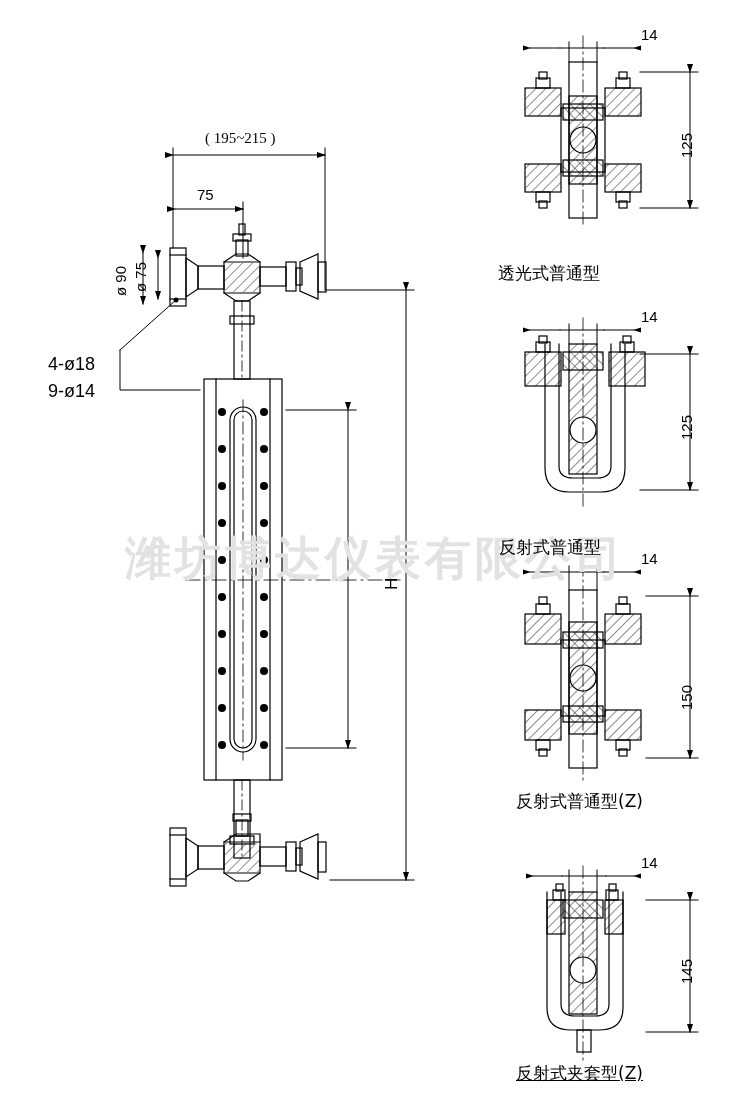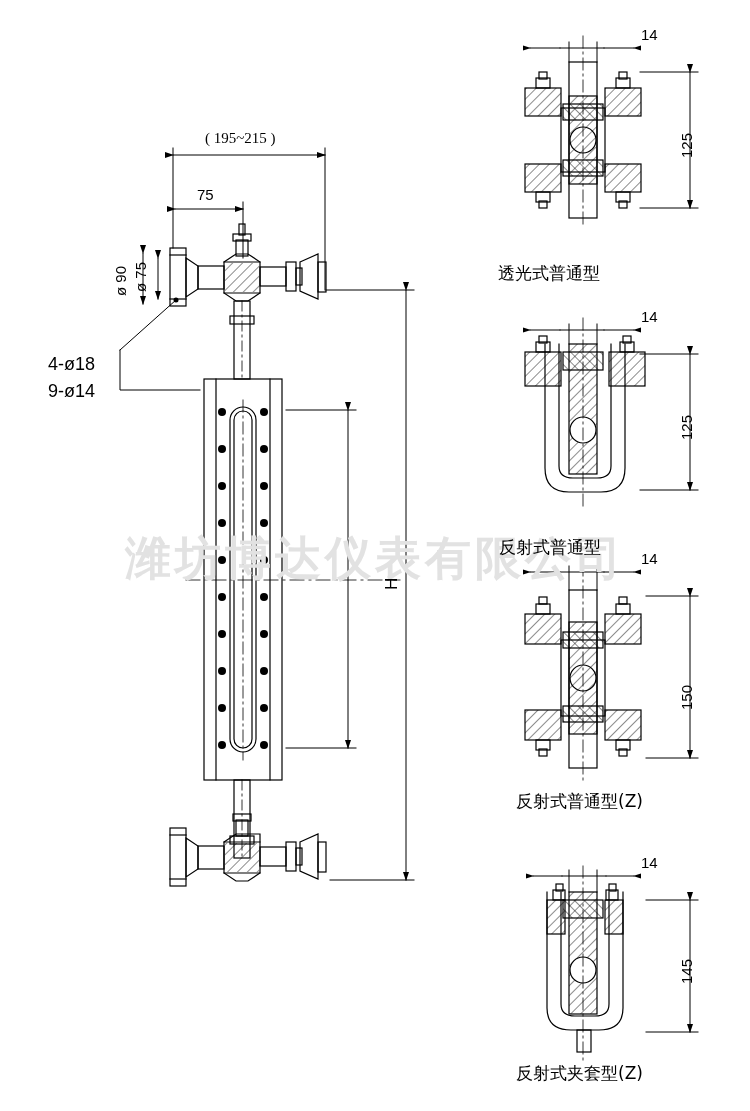--- a/index.html
+++ b/index.html
@@ -342,15 +342,15 @@
   <div class="dim" style="left:641px;top:308px;">14</div>
   <div class="dim rot" style="left:678px;top:440px;">125</div>
   <div class="cap" style="left:499px;top:536px;">反射式普通型</div>
 
   <div class="dim" style="left:641px;top:550px;">14</div>
   <div class="dim rot" style="left:678px;top:710px;">150</div>
   <div class="cap" style="left:516px;top:790px;">反射式普通型(Z)</div>
 
   <div class="dim" style="left:641px;top:854px;">14</div>
   <div class="dim rot" style="left:678px;top:984px;">145</div>
-  <div class="cap" style="left:516px;top:1062px;">反射式夹套型(Z)</div>
+  <div class="cap" style="left:516px;top:1062px;text-decoration:underline;">反射式夹套型(Z)</div>
 
 </div>
 
 </body></html>

